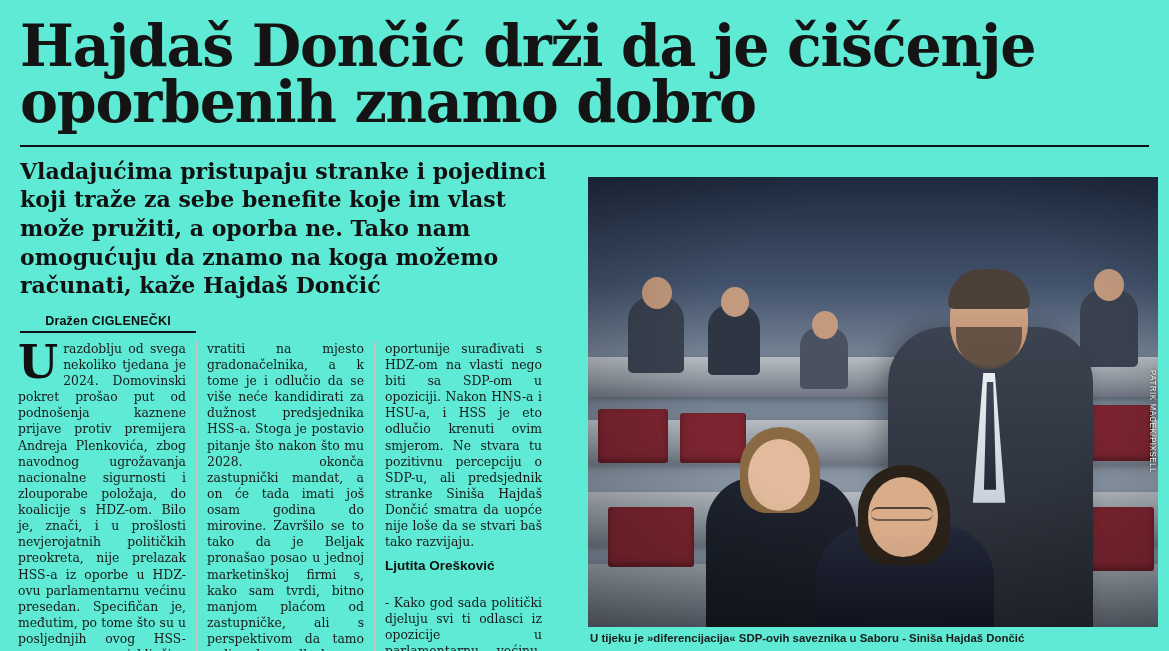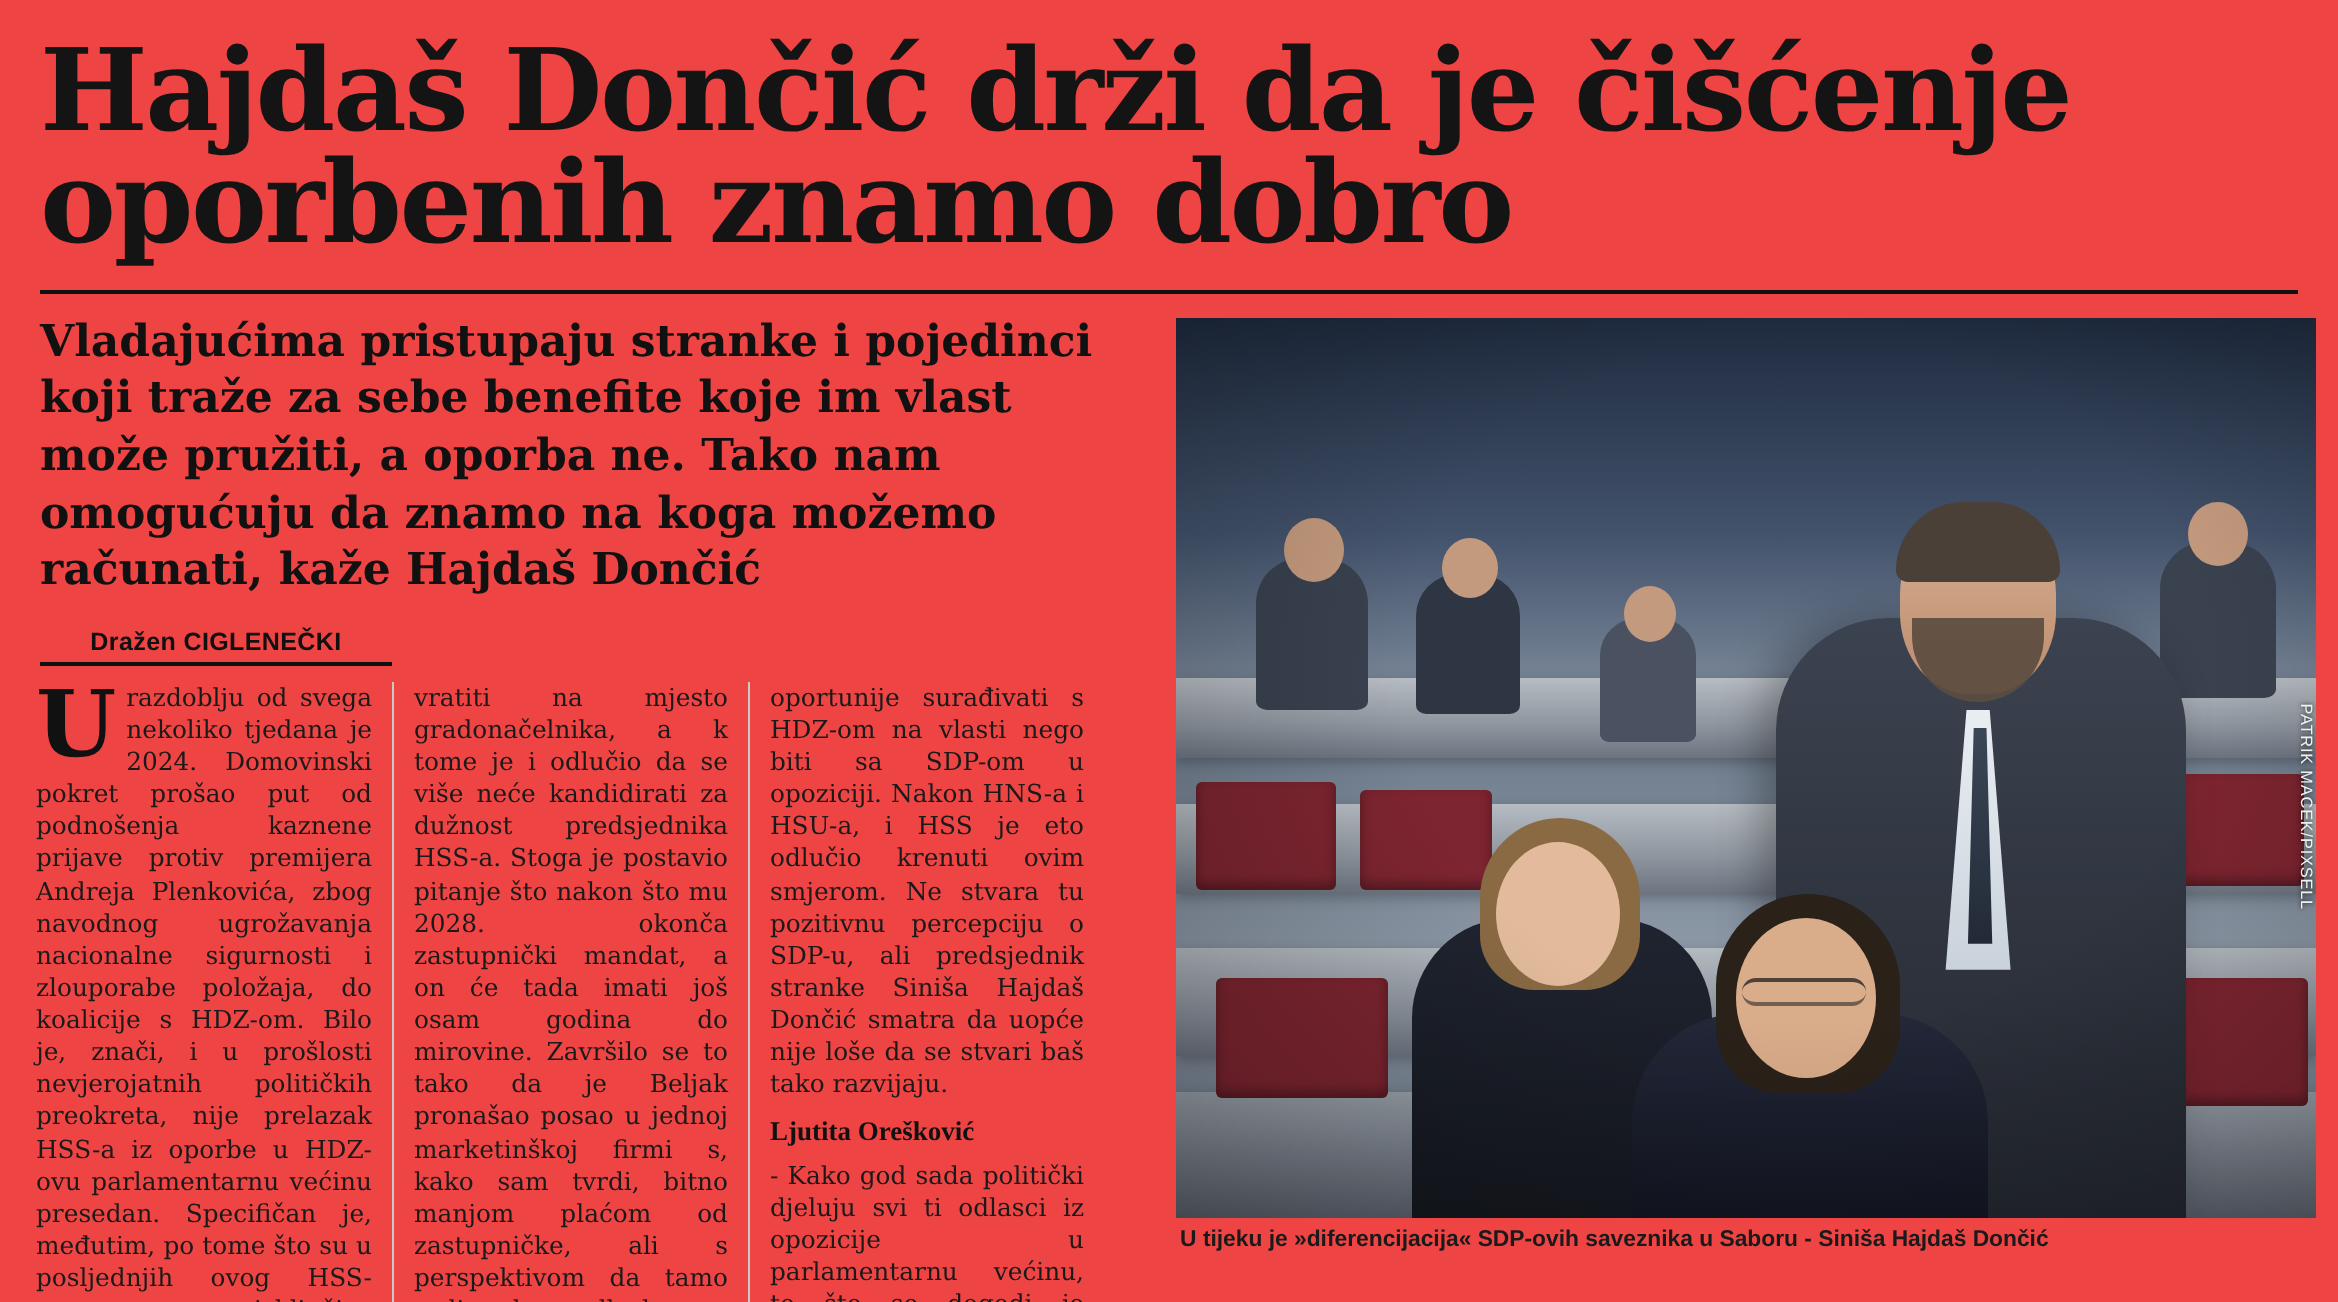--- a/index.html
+++ b/index.html
@@ -6,21 +6,21 @@
   html, body {
     margin: 0; padding: 0;
     width: 1169px; height: 651px;
     background: #ffffff;
     font-family: "Liberation Serif", serif;
     overflow: hidden;
   }
   .page {
     position: relative;
     width: 1169px; height: 651px;
-    background: #ef4444;
+    background: #5eead4;
     padding: 12px 18px 0 18px;
   }
 
   
   .headline {
     font-family: "DejaVu Serif", serif;
     font-weight: 700;
     font-size: 57px;
     line-height: 0.99;
     letter-spacing: -1.2px;
@@ -91,33 +91,33 @@
     float: left;
     font-family: "DejaVu Serif", serif;
     font-weight: 700;
     font-size: 46px;
     line-height: 0.78;
     padding: 4px 5px 0 0;
     color: #111;
   }
 
   .subhead {
-    font-family: Liberation Serif, serif;
+    font-family: Liberation Sans, sans-serif;
     font-weight: 700;
     font-size: 13.5px;
     line-height: 1.2;
-    margin: 8px 0 5px 0;
+    margin: 8px 0 20px 0;
     color: #111;
   }
 
   
   .photo-wrap {
     position: relative;
     width: 484px;
-    margin-top: 2px;
+    margin-top: 20px;
   }
   .photo {
     position: relative;
     width: 570px;
     height: 450px;
     overflow: hidden;
     background: linear-gradient(180deg,#2c3d58 0%, #3d4f6b 18%, #6d7b8c 45%, #8c98a6 70%, #6f7b8b 100%);
   }
   
   .ph-backwall {

